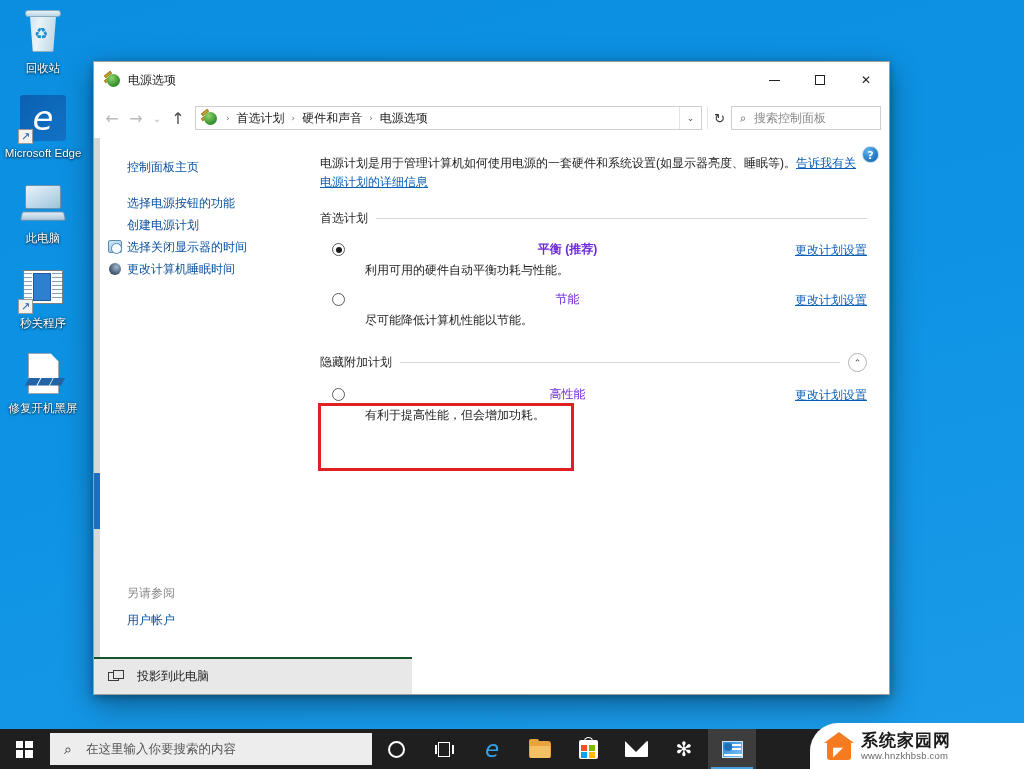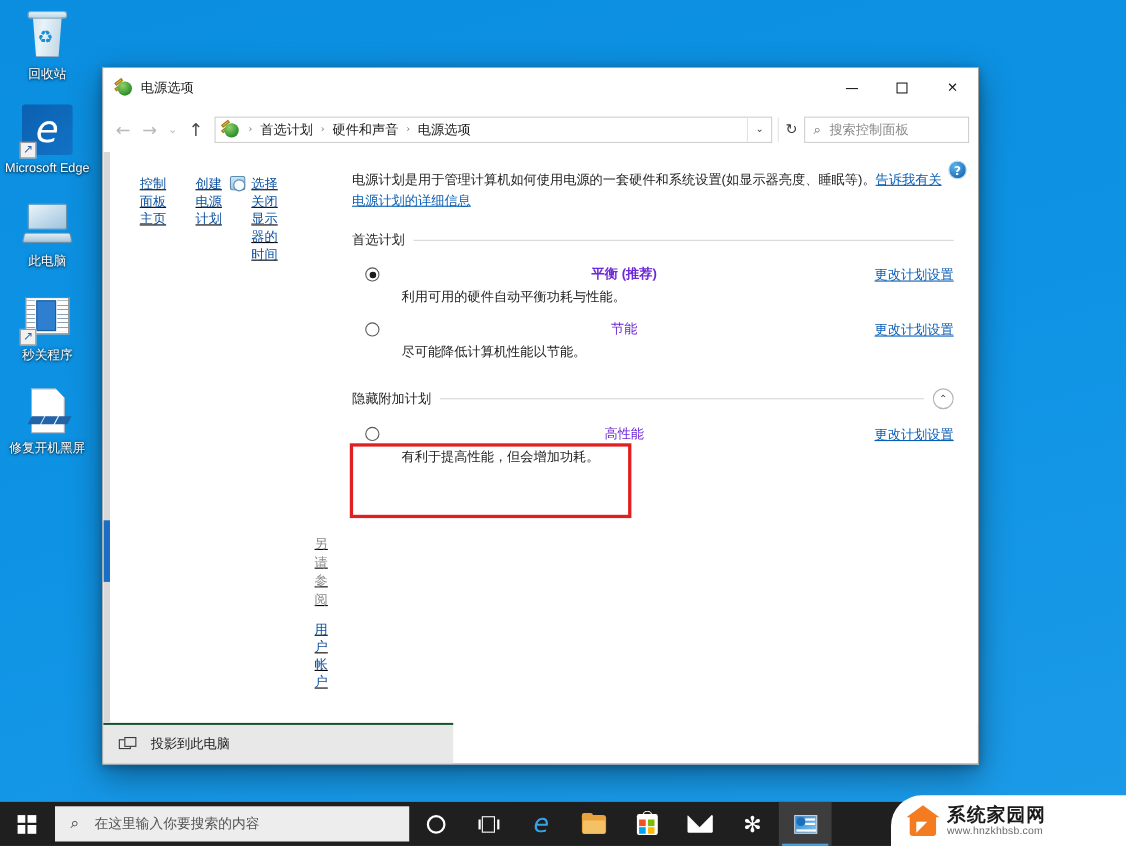--- a/index.html
+++ b/index.html
@@ -200,21 +200,21 @@
   .leftscroll {
     position: absolute; left: 0; top: 0; width: 6px; height: 100%;
     background: #d8d8d8;
   }
   .leftscroll .thumb {
     position: absolute; left: 0; top: 335px; width: 6px; height: 56px;
     background: #1a6fc4;
   }
   .sidebar {
     width: 208px; flex: none; padding: 18px 0 0 14px; position: relative;
-    display: flex;  text-decoration: underline;
+    display: flex; flex-direction: column;
   }
   .side-link {
     font-size: 12px; color: #0a4f9c; line-height: 16px;
     padding: 3px 4px 3px 0; display: flex; align-items: flex-start;
   }
   .side-link.home { margin-bottom: 14px; padding-left: 19px; }
   .side-link.plain { padding-left: 19px; }
   .side-ic { width: 19px; flex: none; height: 16px; position: relative; }
   .ic-clock {
     position: absolute; left: 0; top: 1px; width: 14px; height: 13px;
@@ -575,32 +575,41 @@
 
     <div class="leftscroll">
       <div class="thumb"></div>
     </div>
 
     <div class="sidebar">
       <div class="side-link home">
         <span>控制面板主页</span>
       </div>
 
+      <div class="side-link plain">
+        <span>选择电源按钮的功能</span>
+      </div>
 
       <div class="side-link plain">
         <span>创建电源计划</span>
       </div>
 
       <div class="side-link">
         <span class="side-ic">
             <span class="ic-clock"></span>
           </span>
         <span>选择关闭显示器的时间</span>
       </div>
 
+      <div class="side-link">
+        <span class="side-ic">
+            <span class="ic-moon"></span>
+          </span>
+        <span>更改计算机睡眠时间</span>
+      </div>
 
       <div class="side-bottom">
         <div class="seealso-title">另请参阅</div>
         <div class="side-link plain">
           <span>用户帐户</span>
         </div>
       </div>
     </div>
 
     <div class="content">

